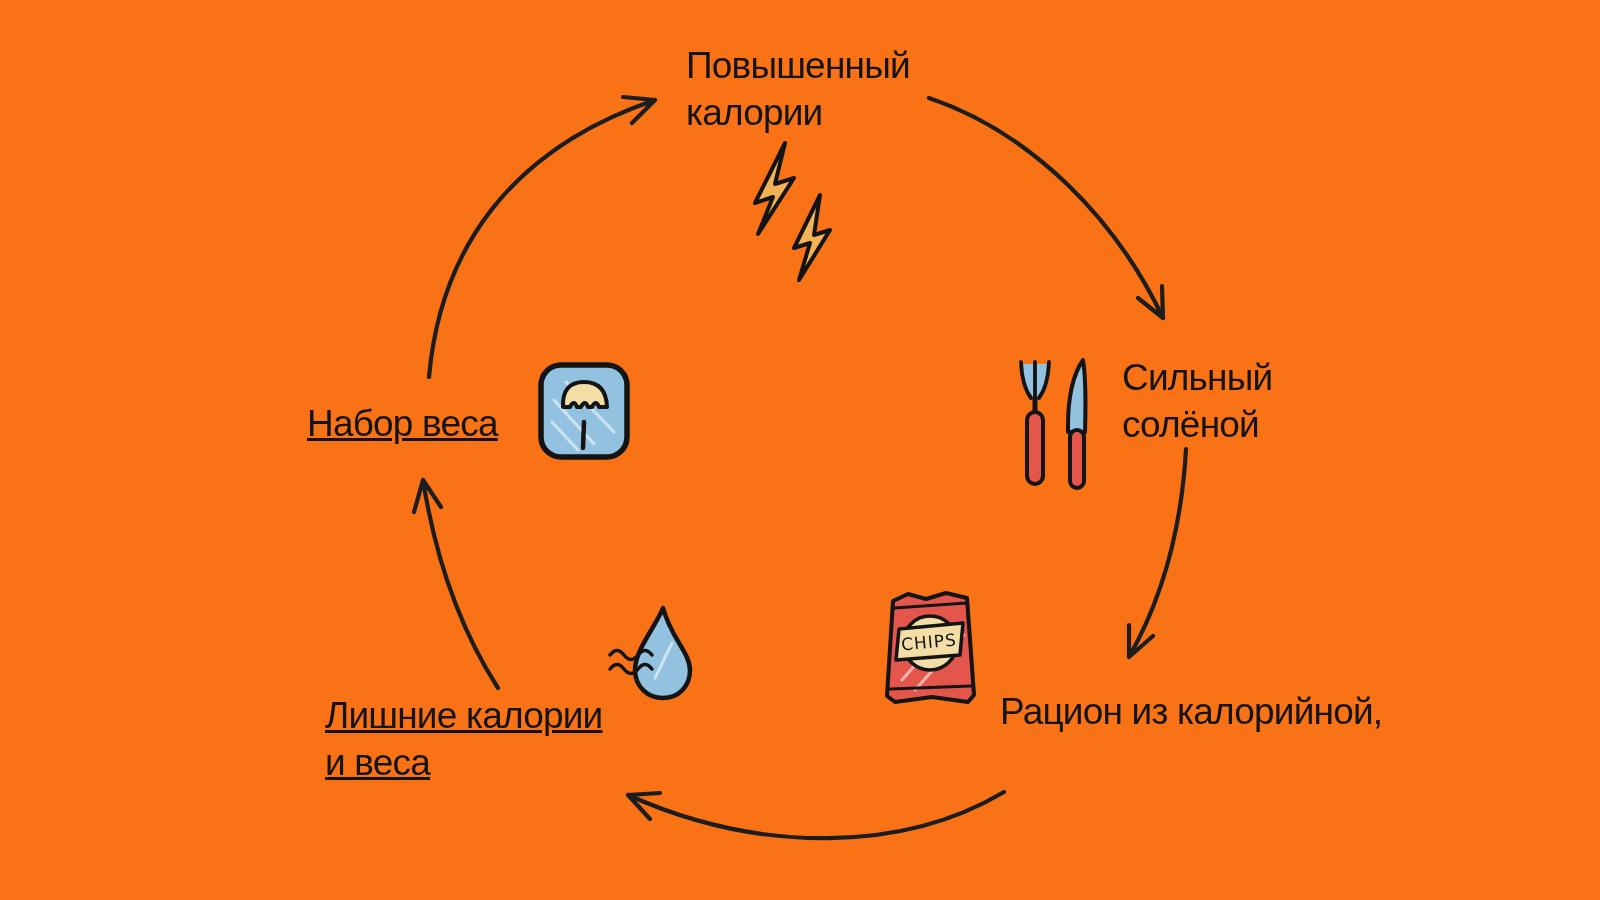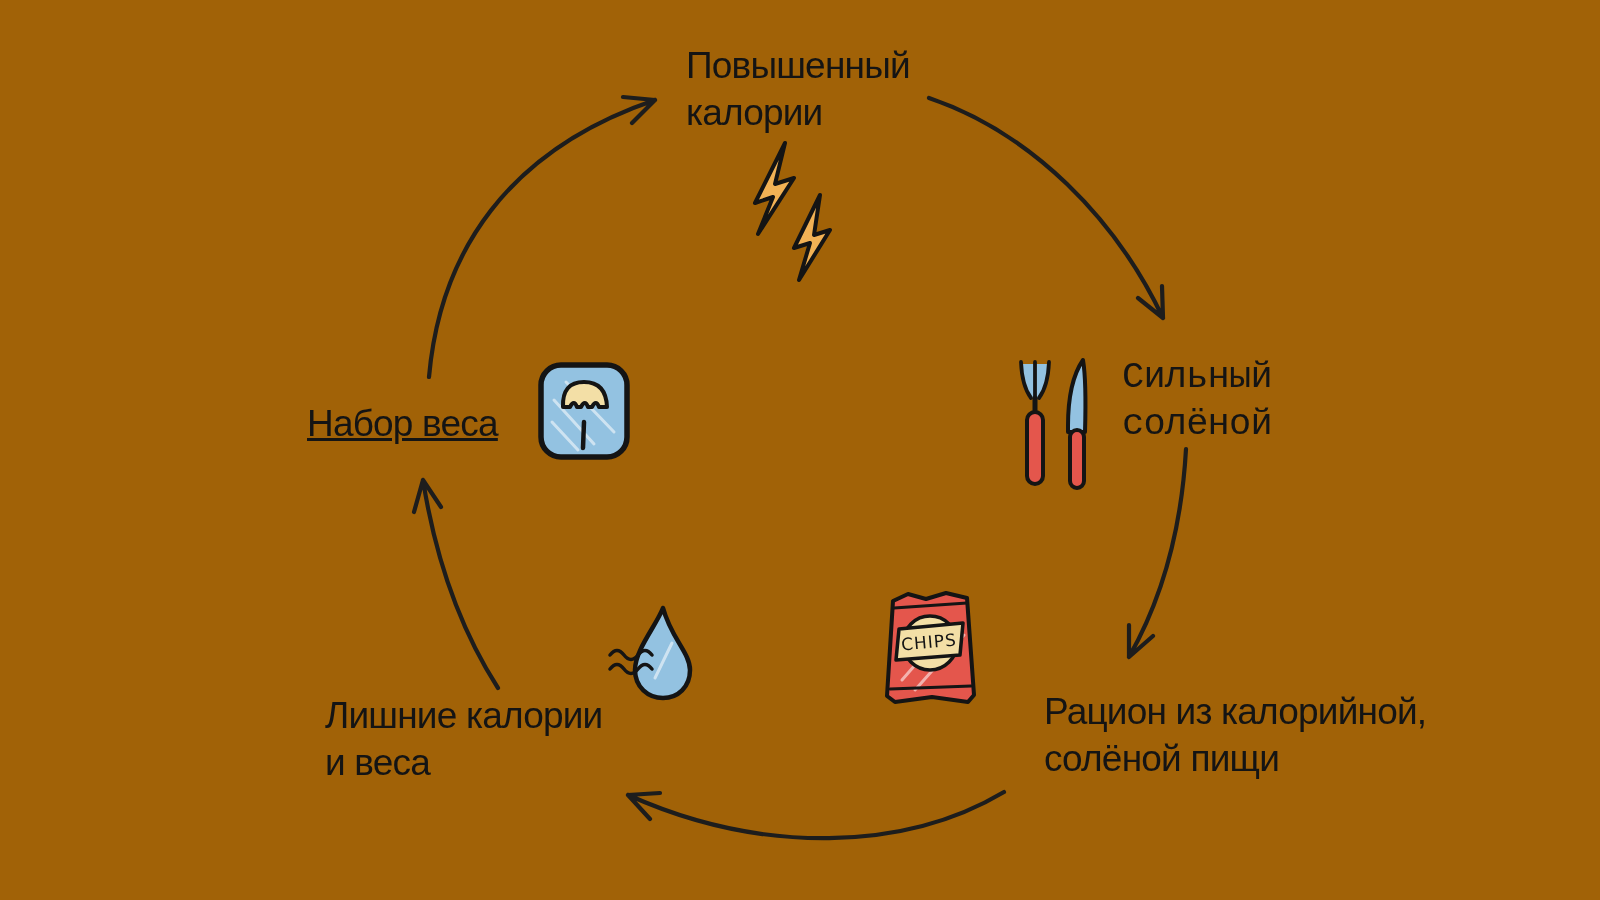--- a/index.html
+++ b/index.html
@@ -1,20 +1,20 @@
 <!DOCTYPE html>
 <html><head>
 <meta charset="utf-8">
 <style>
   html, body { margin: 0; padding: 0; background: #ffffff; }
   .stage {
     position: relative;
     width: 1600px;
     height: 900px;
-    background: #a16207;
+    background: #f97316;
     overflow: hidden;
     font-family: "Liberation Sans", sans-serif;
   }
   .arrows-layer {
     position: absolute;
     left: 0; top: 0;
     width: 1600px; height: 900px;
   }
   .arrow {
     fill: none;
@@ -47,31 +47,30 @@
     <path class="arrow" d="M1186 449 C1182 520 1166 592 1129 657 M1129 657 L1129 625 M1129 657 L1153 636"></path>
     <path class="arrow" d="M1004 792 C905 851 762 855 628 795 M628 795 L660 793 M628 795 L650 819"></path>
     <path class="arrow" d="M498 688 C462 632 436 562 423 480 M423 480 L441 507 M423 480 L414 512"></path>
   </svg>
 
   <div class="node-label" style="left:686px; top:42px;">
     <span>Повышенный</span>
     <span>калории</span>
   </div>
 
-  <div class="node-label" style="left:1122px; top:354px;font-family:Liberation Mono, monospace;">
+  <div class="node-label" style="left:1122px; top:354px;">
     <span>Сильный</span>
     <span>солёной</span>
   </div>
 
-  <div class="node-label" style="left:1000px; top:688px;margin-left:44px;">
+  <div class="node-label" style="left:1000px; top:688px;">
     <span>Рацион из калорийной,</span>
-    <span>солёной пищи</span>
   </div>
 
-  <div class="node-label" style="left:325px; top:692px;">
+  <div class="node-label" style="left:325px; top:692px;text-decoration:underline;">
     <span>Лишние калории</span>
     <span>и веса</span>
   </div>
 
   <div class="node-label" style="left:307px; top:400px;text-decoration:underline;">
     <span>Набор веса</span>
   </div>
 
   <svg class="icon" style="left:742px; top:140px;" width="105" height="150" viewBox="0 0 105 150">
     <polygon points="43,3 13,63 31,57 16,94 52,38 33,44" fill="#f2b255" stroke="#141414" stroke-width="4" stroke-linejoin="round"></polygon>

